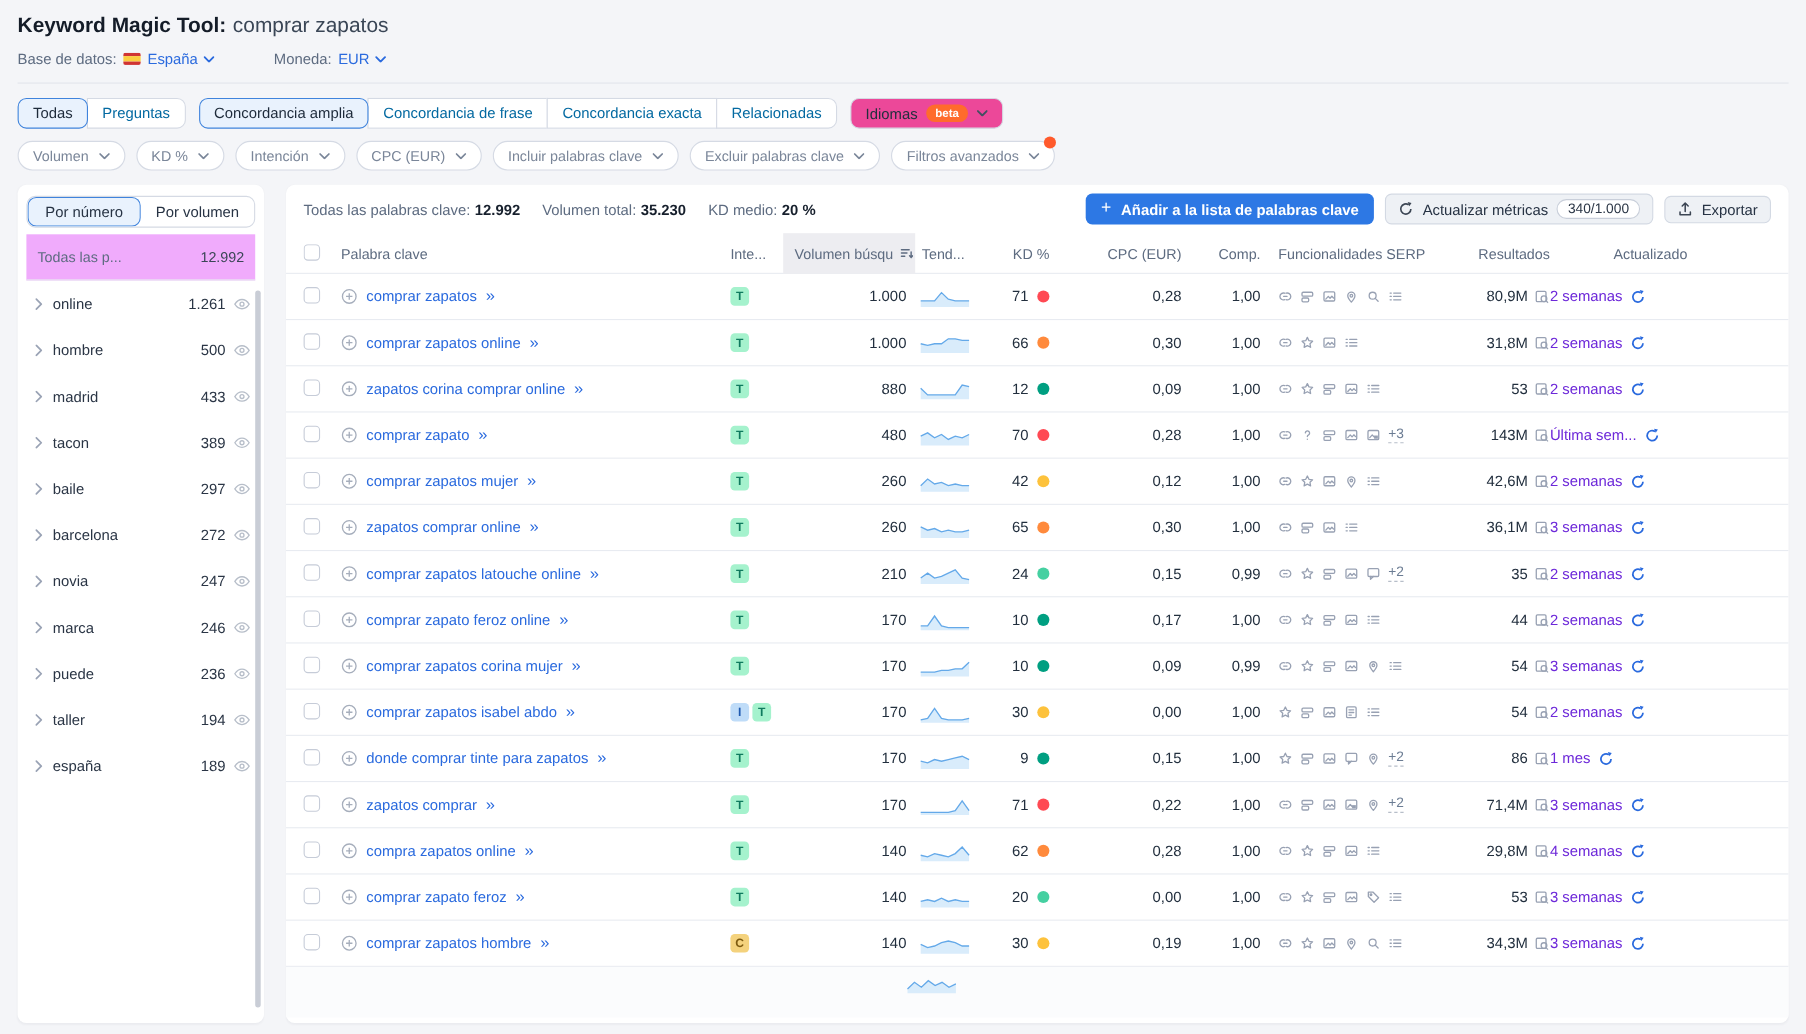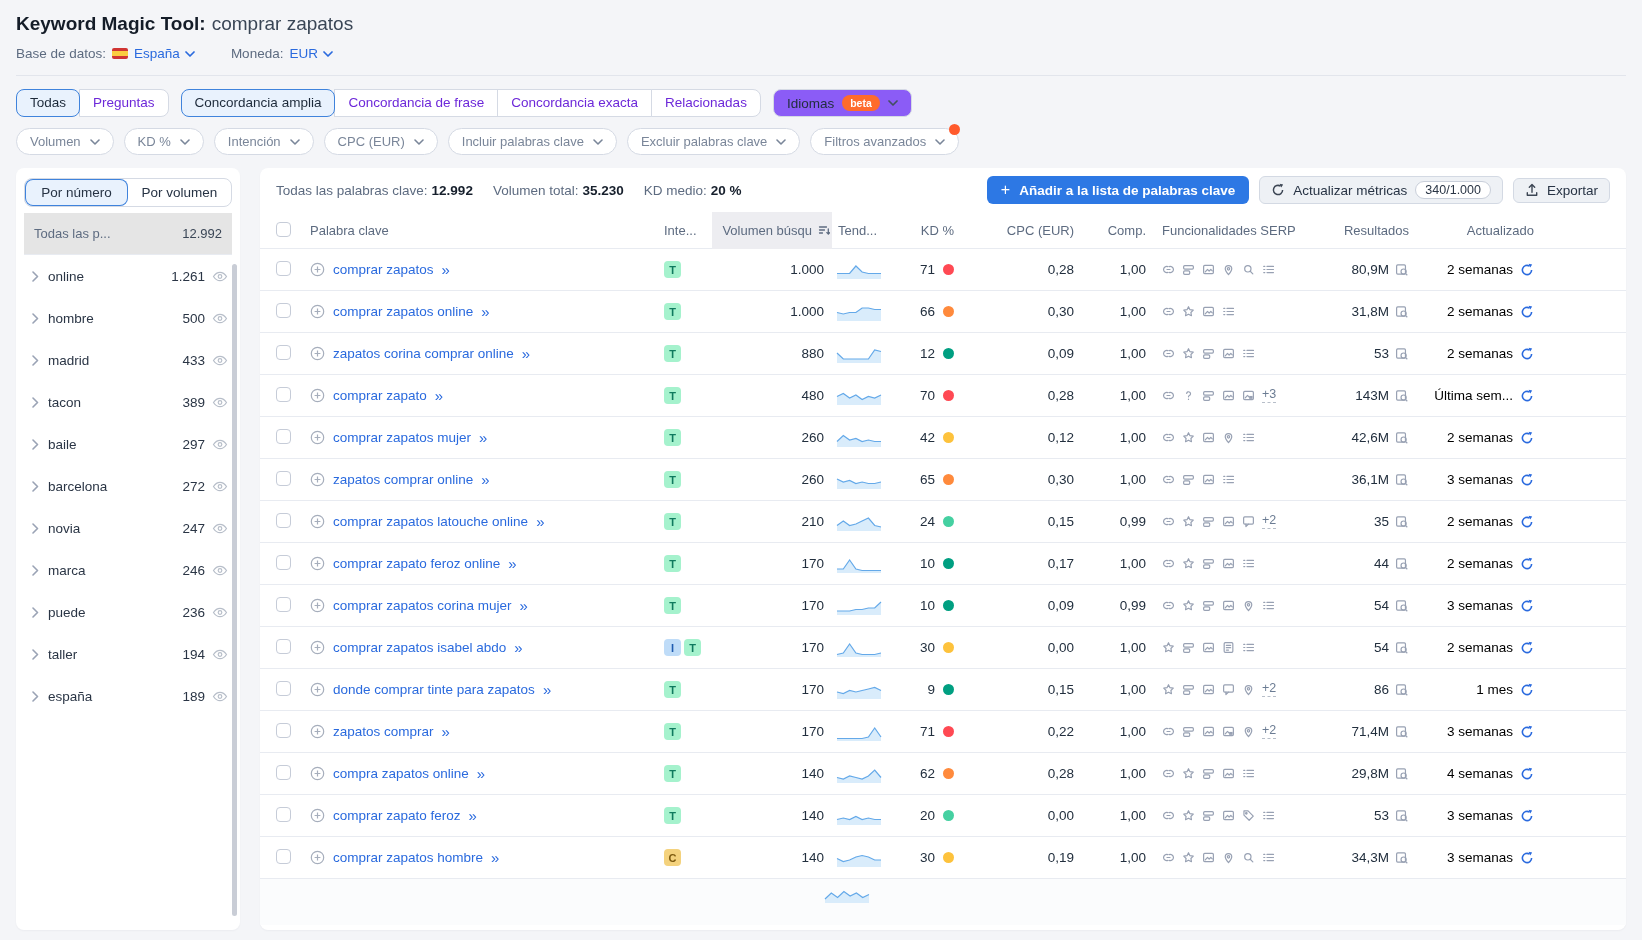--- a/index.html
+++ b/index.html
@@ -4,51 +4,51 @@
 <style>
   * { margin:0; padding:0; box-sizing:border-box; }
   html,body { width:1642px; height:940px; overflow:hidden; }
   body { background:#f4f5f8; font-family:"Liberation Sans",sans-serif; color:#222f3e; font-size:13.5px; }
 
   
   .page-header { padding:13px 16px 0; }
   .title-row { font-size:19px; }
   .title-bold { font-weight:bold; color:#141c28; }
   .title-query { color:#3a4656; margin-left:6px; }
-  .meta-row { display:flex; gap:36px; margin-top:11px; font-size:13.5px; color:#5d6b80; align-items:center; }
+  .meta-row { display:flex; gap:54px; margin-top:11px; font-size:13.5px; color:#5d6b80; align-items:center; }
   .meta-item { display:flex; align-items:center; gap:6px; }
   .blue-link { color:#2a6ade; display:inline-flex; align-items:center; gap:5px; cursor:pointer; }
   .flag { display:inline-block; width:16px; height:11px; border-radius:2px; overflow:hidden; position:relative; }
   .flag i { display:block; position:absolute; left:0; right:0; }
   .header-divider { border-bottom:1px solid #e2e5ec; margin-top:14px; }
 
   
   .tabs-row { display:flex; gap:12px; padding:13px 16px 0; }
   .tab-group { display:flex; }
-  .tab { background:#fff; border:1px solid #d5dae4; padding:5px 13px; color:#6d28d9; margin-left:-1px; position:relative; cursor:pointer; white-space:nowrap; }
+  .tab { background:#fff; border:1px solid #d5dae4; padding:5px 13px; color:#0369a1; margin-left:-1px; position:relative; cursor:pointer; white-space:nowrap; }
   .tab:first-child { margin-left:0; border-radius:8px 0 0 8px; }
   .tab:last-child { border-radius:0 8px 8px 0; }
   .tab.sel { background:#e9f2fd; border:1px solid #3f83dc; border-radius:8px; z-index:2; color:#1d2a3a; }
-  .tab-pill { display:flex; align-items:center; gap:8px; background:#8b5cf6; border:1px solid #d5dae4; border-radius:8px; padding:5px 13px; cursor:pointer; }
+  .tab-pill { display:flex; align-items:center; gap:8px; background:#ec4899; border:1px solid #d5dae4; border-radius:8px; padding:5px 13px; cursor:pointer; }
   .beta-badge { background:#ff6b2c; color:#fff; font-size:10.5px; font-weight:bold; border-radius:9px; padding:2px 8px; }
 
   
   .filters-row { display:flex; gap:10px; padding:11px 16px 13px; }
   .filter-pill { position:relative; display:flex; align-items:center; gap:9px; background:#fff; border:1px solid #d5dae4; border-radius:15px; padding:5px 13px; color:#7a8699; font-size:13px; cursor:pointer; }
   .filter-dot { position:absolute; top:-5px; right:-2px; width:11px; height:11px; border-radius:50%; background:#ff5a2c; }
 
   
   .content { display:flex; gap:20px; padding:0 16px; align-items:flex-start; height:762px; }
 
   
   .sidebar { width:224px; background:#fff; border-radius:8px; padding:10px 8px; height:100%; position:relative; overflow:hidden; box-shadow:0 1px 2px rgba(20,30,50,.04); }
   .seg-toggle { display:flex; border:1px solid #d5dae4; border-radius:8px; }
   .seg { flex:1; text-align:center; padding:6px 0; color:#273344; cursor:pointer; border-radius:8px; }
   .seg.sel { background:#e9f2fd; box-shadow:inset 0 0 0 1px #3f83dc; }
-  .side-all { display:flex; justify-content:space-between; padding:13px 10px; font-size:13px; color:#5d6b80; border-bottom:1px solid #e8ebf1; background:#e5e5e5; margin-top:6px; }
+  .side-all { display:flex; justify-content:space-between; padding:13px 10px; font-size:13px; color:#5d6b80; border-bottom:1px solid #e8ebf1; background:#f0abfc; margin-top:6px; }
   .side-all b { color:#3a4656; font-weight:normal; }
   .group-row { display:flex; align-items:center; height:42px; padding:0 4px 0 8px; cursor:pointer; }
   .group-chev { color:#9aa3b5; margin-right:9px; display:flex; }
   .group-label { flex:1; color:#2a3545; }
   .group-count { color:#2a3545; margin-right:7px; }
   .side-scroll { position:absolute; right:3px; top:96px; bottom:14px; width:5px; border-radius:3px; background:#c9cdd6; }
 
   
   .main-card { flex:1; background:#fff; border-radius:8px; height:100%; overflow:hidden; display:flex; flex-direction:column; box-shadow:0 1px 2px rgba(20,30,50,.04); }
   .toolbar { display:flex; align-items:center; padding:9px 16px; height:44px; }
@@ -72,21 +72,21 @@
   .kw-expand { color:#2a6ade; font-size:15px; cursor:pointer; line-height:1; }
   .checkbox { width:15px; height:15px; border:1px solid #c6ccd8; border-radius:4px; background:#fff; display:inline-block; cursor:pointer; }
   .intent-cell { display:flex; gap:3px; }
   .intent-badge { width:17px; height:17px; border-radius:4px; font-size:11px; font-weight:bold; display:flex; align-items:center; justify-content:center; }
   .kd-cell { display:flex; align-items:center; justify-content:flex-end; gap:8px; }
   .kd-dot { width:11px; height:11px; border-radius:50%; }
   .serp-cell { display:flex; align-items:center; gap:7px; padding-left:16px; color:#98a1b3; }
   .serp-ic { display:flex; }
   .plus-n { color:#6b7c93; font-size:12.5px; border-bottom:1px dashed #b7bec9; line-height:1.1; cursor:pointer; }
   .res-cell { display:flex; align-items:center; justify-content:flex-end; gap:6px; color:#222f3e; }
-  .upd-cell { display:flex; align-items:center; justify-content:flex-end; gap:7px; color:#000000; white-space:nowrap; }
+  .upd-cell { display:flex; align-items:center; justify-content:flex-start; gap:7px; color:#6d28d9; white-space:nowrap; }
   .trend-cell svg { display:block; }
   .partial-row { position:relative; height:46px; background:#fbfcfd; }
   .partial-spark { position:absolute; left:564px; top:5px; }
   .ic { display:inline-flex; }
 </style>
 </head>
 <body>
 
 <div class="page-header">
   <div class="title-row">

